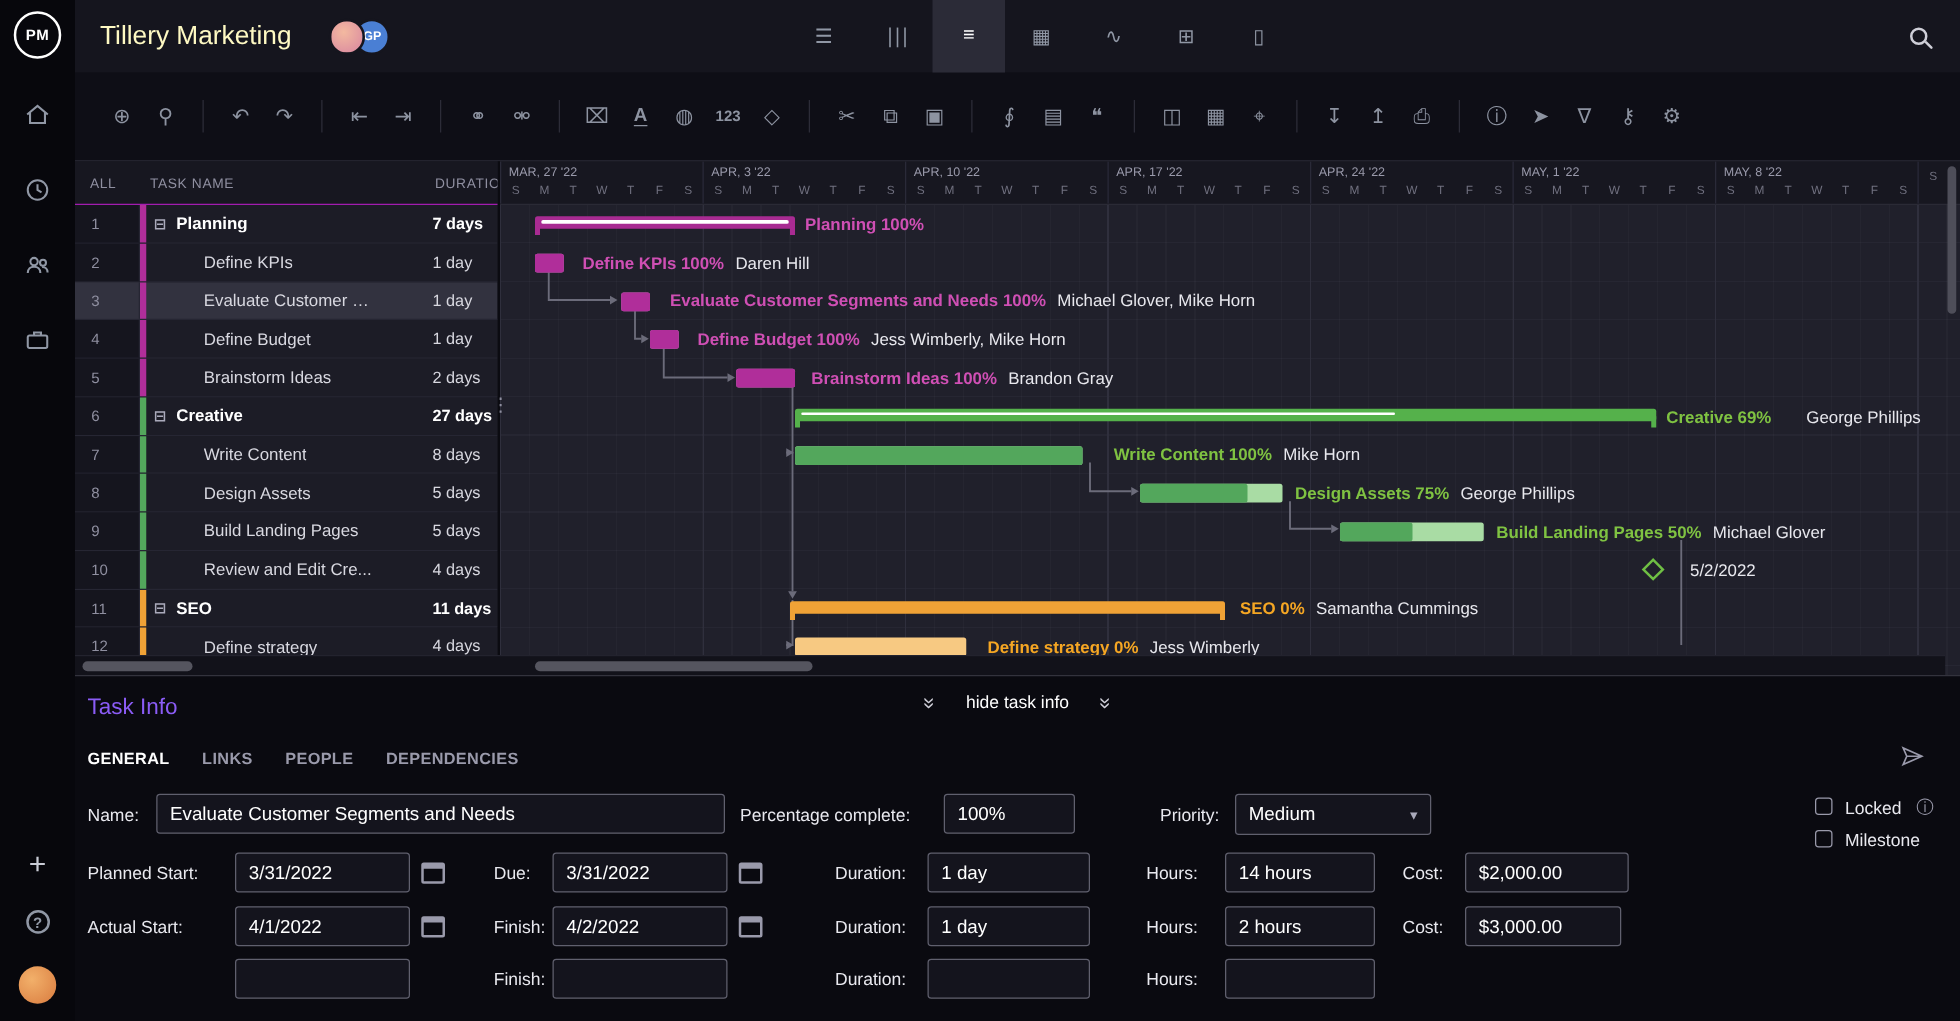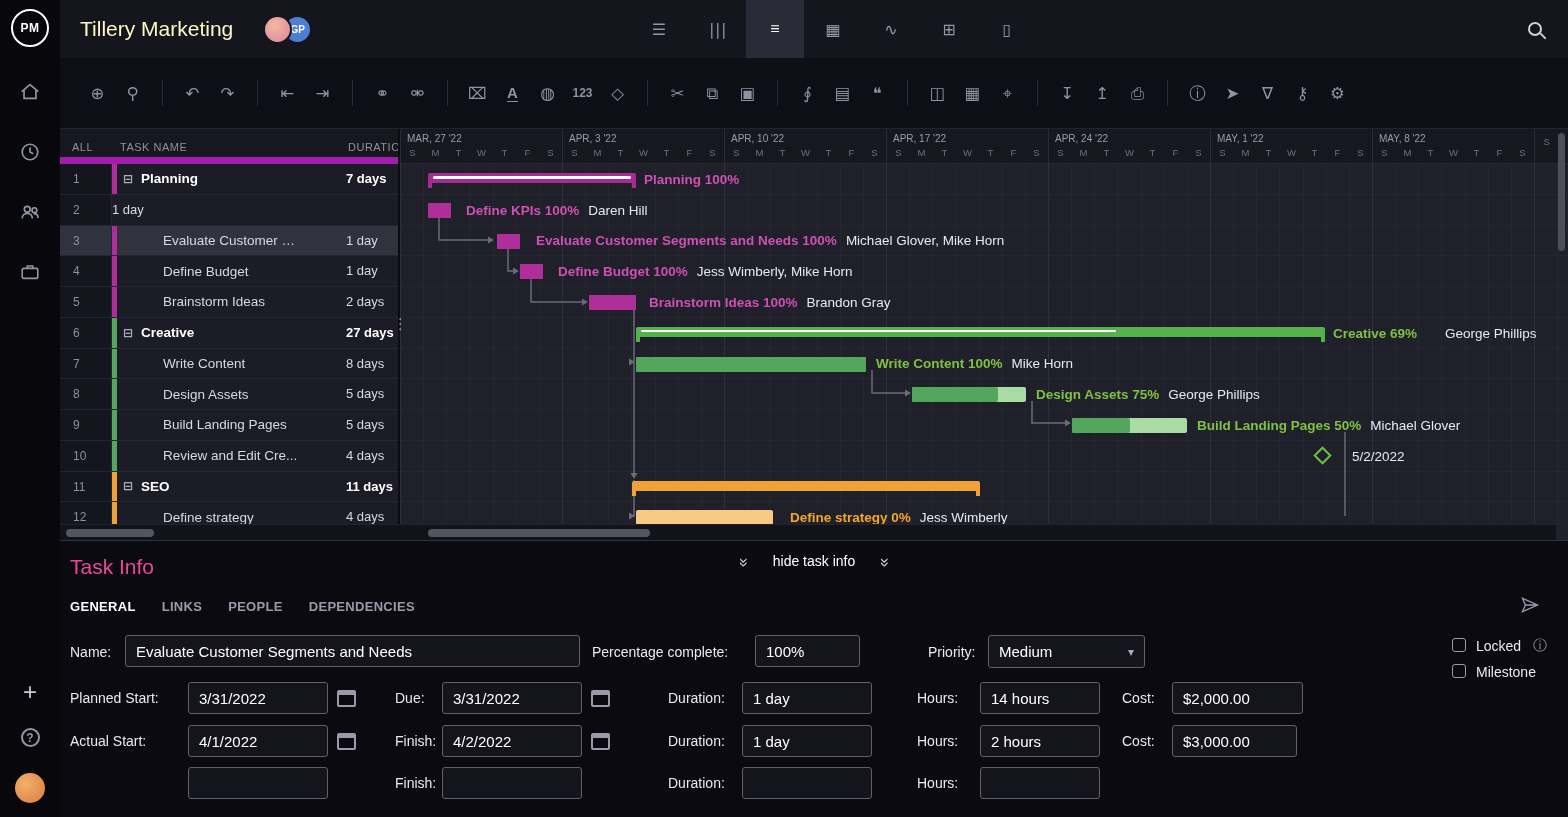--- a/index.html
+++ b/index.html
@@ -31,21 +31,21 @@
   .search::after{content:'';position:absolute;width:8px;height:2px;background:#cfcfd8;transform:rotate(45deg);right:-7px;bottom:-3px;border-radius:1px;}
   
   .toolbar{height:70px;background:#0e0e16;display:flex;align-items:center;padding-left:20px;}
   .tb-icon{width:35px;height:34px;line-height:34px;text-align:center;font-size:16.5px;color:#8d93a1;cursor:pointer;}
   .tb-icon.fontA{font-size:15px;font-weight:700;text-decoration:underline;text-underline-offset:3px;}
   .tb-icon.txt{font-size:12px;font-weight:700;}
   .tb-sep{width:1px;height:26px;background:#2c2c38;margin:0 12px;}
   
   .workspace{position:relative;height:412px;display:flex;border-top:1px solid #23232e;background:#20202b;}
   .tasktable{width:340px;flex:none;position:relative;background:#1c1c26;border-right:2px solid #0b0b11;}
-  .tt-head{height:35px;display:flex;background:#171720;border-bottom:7px solid #a21caf;color:#8f8fa0;font-size:11px;letter-spacing:.5px;}
+  .tt-head{height:35px;display:flex;background:#171720;border-bottom:1px solid #a21caf;color:#8f8fa0;font-size:11px;letter-spacing:.5px;}
   .h-num{width:52px;padding:12px 0 0 12px;}
   .h-name{flex:1;padding:12px 0 0 8px;}
   .h-dur{width:52px;padding:12px 0 0 2px;overflow:hidden;white-space:nowrap;}
   .tt-body{position:absolute;top:35px;left:0;right:0;bottom:0;overflow:hidden;}
   .tt-row{height:30.75px;display:flex;border-bottom:1px solid #262633;background:#1c1c26;cursor:pointer;}
   .tt-num{width:52px;background:#15151e;color:#8f8fa0;font-size:12px;padding-left:13px;line-height:30px;border-right:1px solid #262633;}
   .tt-name{flex:1;border-left:5px solid #888;display:flex;align-items:center;padding-left:6px;gap:8px;color:#d8d8e0;font-size:13.5px;overflow:hidden;white-space:nowrap;}
   .tt-row.child .tt-name{padding-left:46px;}
   .tt-row.group .tt-name{font-weight:700;color:#fff;}
   .tt-row.group .tt-dur{font-weight:700;color:#fff;}
@@ -95,21 +95,21 @@
   .bl-assignee{color:#e8e8ee;}
   
   .hstrip{position:absolute;bottom:0;left:0;right:12px;height:16px;background:#12121a;border-top:1px solid #23232e;z-index:6;}
   .thumb{position:absolute;top:4px;height:8px;border-radius:4px;background:#55555f;cursor:pointer;}
   .thumb.t1{left:6px;width:88px;}
   .thumb.t2{left:368px;width:222px;}
   .vthumb{position:absolute;right:3px;top:4px;width:7px;height:118px;border-radius:4px;background:#4e4e59;z-index:7;cursor:pointer;}
   .splitter{position:absolute;left:333px;top:186px;color:#8f8fa0;font-size:15px;z-index:8;cursor:col-resize;}
   
   .taskinfo{position:relative;height:277px;background:#0a0a10;border-top:1px solid #33333d;}
-  .ti-title{position:absolute;left:10px;top:14px;font-size:21px;color:#ec4899;}
+  .ti-title{position:absolute;left:10px;top:14px;font-size:18px;color:#8b5cf6;}
   .ti-hide{position:absolute;left:50%;transform:translateX(-50%);top:10px;display:flex;align-items:center;gap:26px;color:#fff;font-size:14px;cursor:pointer;}
   .chev{display:inline-block;transform:rotate(90deg);font-size:17px;letter-spacing:-3px;color:#cfcfd8;}
   .ti-tabs{position:absolute;left:10px;top:58px;display:flex;gap:26px;font-size:13px;font-weight:700;color:#9a9aab;letter-spacing:.3px;}
   .ti-tab{cursor:pointer;}
   .ti-tab.active{color:#fff;}
   .ti-send{position:absolute;right:28px;top:54px;color:#9a9aab;cursor:pointer;}
   .ti-label{position:absolute;font-size:14px;color:#e9e9ef;white-space:nowrap;}
   .ti-input{position:absolute;height:32px;background:#14141d;border:1px solid #60606e;border-radius:3px;color:#fff;font-size:15px;padding:0 10px;outline:none;}
   .ti-select{position:absolute;height:33px;background:#14141d;border:1px solid #60606e;border-radius:3px;color:#fff;font-size:15px;display:flex;align-items:center;justify-content:space-between;padding:0 10px;cursor:pointer;}
   .ti-select .ar{color:#aab;font-size:12px;}
@@ -231,20 +231,23 @@
             <div class="tt-row group">
               <div class="tt-num">1</div>
               <div class="tt-name" style="border-left-color: rgb(176, 46, 154);">
                 <span class="collapse">⊟</span>
                 <span class="nm">Planning</span>
               </div>
               <div class="tt-dur">7 days</div>
             </div>
             <div class="tt-row child">
               <div class="tt-num">2</div>
+              <div class="tt-name" style="border-left-color: rgb(176, 46, 154);">
+                <span class="nm">Define KPIs</span>
+              </div>
               <div class="tt-dur">1 day</div>
             </div>
             <div class="tt-row child selected">
               <div class="tt-num">3</div>
               <div class="tt-name" style="border-left-color: rgb(176, 46, 154);">
                 <span class="nm">Evaluate Customer Segments and Needs</span>
               </div>
               <div class="tt-dur">1 day</div>
             </div>
             <div class="tt-row child">
@@ -466,21 +469,21 @@
               <div class="bar summary green" style="left: 236px; width: 689px; top: 162.75px;">
                 <div class="bar-progress" style="width: 69%;"></div>
               </div>
               <div class="bar-label" style="left: 933px; top: 153.75px; gap: 28px;">
                 <span class="bl-name green">Creative  69%</span>
                 <span class="bl-assignee">George Phillips</span>
               </div>
               <div class="bar task green" style="left: 236px; width: 230px; top: 192.5px;">
                 <div class="bar-fill" style="width: 100%;"></div>
               </div>
-              <div class="bar-label" style="left: 476px; top: 184.5px;">
+              <div class="bar-label" style="left: 491px; top: 184.5px;">
                 <span class="bl-name green">Write Content  100%</span>
                 <span class="bl-assignee">Mike Horn</span>
               </div>
               <div class="bar task green" style="left: 512px; width: 114px; top: 223.25px;">
                 <div class="bar-fill" style="width: 75%;"></div>
               </div>
               <div class="bar-label" style="left: 636px; top: 215.25px;">
                 <span class="bl-name green">Design Assets  75%</span>
                 <span class="bl-assignee">George Phillips</span>
               </div>
@@ -489,20 +492,24 @@
               </div>
               <div class="bar-label" style="left: 797px; top: 246px;">
                 <span class="bl-name green">Build Landing Pages  50%</span>
                 <span class="bl-assignee">Michael Glover</span>
               </div>
               <div class="milestone-d" style="left: 916px; top: 284.75px;"></div>
               <div class="bar-label" style="left: 952px; top: 276.75px;">
                 <span class="bl-name white">5/2/2022</span>
               </div>
               <div class="bar summary orange" style="left: 232px; width: 348px; top: 316.5px;"></div>
+              <div class="bar-label" style="left: 592px; top: 307.5px;">
+                <span class="bl-name orange">SEO  0%</span>
+                <span class="bl-assignee">Samantha Cummings</span>
+              </div>
               <div class="bar task orange" style="left: 236px; width: 137px; top: 346.25px;"></div>
               <div class="bar-label" style="left: 390px; top: 338.25px;">
                 <span class="bl-name orange">Define strategy  0%</span>
                 <span class="bl-assignee">Jess Wimberly</span>
               </div>
             </div>
         </div>
       </div>
 
       <div class="hstrip">

